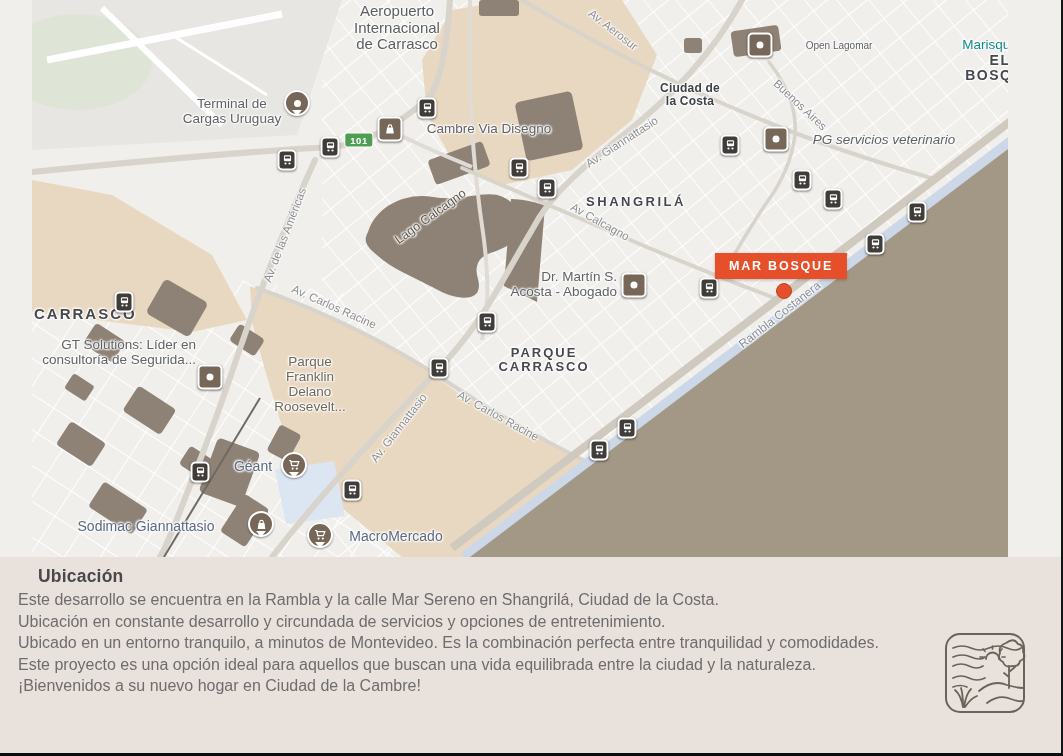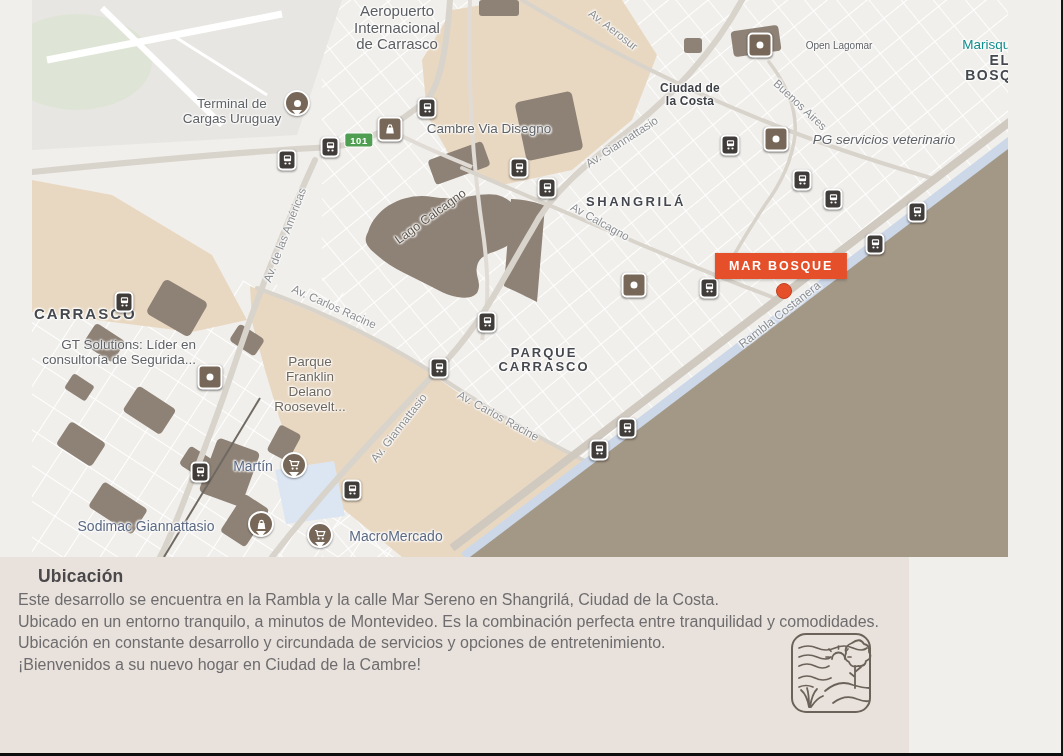--- a/index.html
+++ b/index.html
@@ -35,21 +35,21 @@
   .badge{position:absolute;transform:translate(-50%,-50%);background:#4f9e52;color:#fff;
        font-size:9.5px;font-weight:bold;padding:1px 5px;border-radius:2px;letter-spacing:.5px;
        box-shadow:0 0 0 1px #fff;}
   
   .marker-box{position:absolute;transform:translate(-50%,-50%);background:#e5502b;color:#fff;
        font-size:12.5px;font-weight:bold;letter-spacing:1.8px;padding:6px 14px;white-space:nowrap;
        box-shadow:0 1px 3px rgba(0,0,0,.25);}
   .marker-dot{position:absolute;width:14px;height:14px;border-radius:50%;background:#e5502b;
        border:1px solid #c2401f;transform:translate(-50%,-50%);}
   
-  .info{position:absolute;left:0;top:557px;width:909px;height:196px;background:#e9e2dc;
+  .info{position:absolute;left:0;top:557px;width:1063px;height:196px;background:#e9e2dc;
         color:#6e6c6e;}
   .info h2{margin:9px 0 2px 38px;font-size:17.5px;color:#4a484a;letter-spacing:.2px;}
   .info .txt{margin-left:18px;width:925px;font-size:16px;line-height:21.5px;}
   .info p{margin:0;}
   .scene{position:absolute;right:36px;top:74px;}
 </style>
 </head>
 <body>
 
 <div class="page">
@@ -144,30 +144,32 @@
     <div class="lbl street" style="left:581px;top:30px;transform:translate(-50%,-50%) rotate(38deg);">Av. Aerosur</div>
     <div class="lbl street" style="left:590px;top:142px;transform:translate(-50%,-50%) rotate(-33deg);">Av. Giannattasio</div>
     <div class="lbl street" style="left:768px;top:105px;transform:translate(-50%,-50%) rotate(43deg);">Buenos Aires</div>
     <div class="lbl street" style="left:568px;top:222px;transform:translate(-50%,-50%) rotate(29deg);">Av Calcagno</div>
     <div class="lbl water" style="left:399px;top:217px;transform:translate(-50%,-50%) rotate(-36deg);white-space:nowrap;">Lago Calcagno</div>
     <div class="lbl street" style="left:253px;top:235px;transform:translate(-50%,-50%) rotate(-69deg);">Av. de las Américas</div>
     <div class="lbl street" style="left:302px;top:307px;transform:translate(-50%,-50%) rotate(24deg);">Av. Carlos Racine</div>
     <div class="lbl street" style="left:466px;top:416px;transform:translate(-50%,-50%) rotate(29deg);">Av. Carlos Racine</div>
     <div class="lbl street" style="left:367px;top:428px;transform:translate(-50%,-50%) rotate(-52deg);">Av. Giannattasio</div>
     <div class="lbl street" style="left:748px;top:315px;font-size:12px;transform:translate(-50%,-50%) rotate(-38deg);">Rambla Costanera</div>
+    <div class="lbl" style="left:455px;top:270px;transform:none;text-align:right;width:130px;white-space:pre-line;">Dr. Martín S.
+Acosta - Abogado</div>
     <div class="lbl locality" style="left:512px;top:360px;font-size:13px;letter-spacing:2px;">PARQUE
 CARRASCO</div>
     <div class="lbl locality" style="left:2px;top:306px;transform:none;font-size:15px;letter-spacing:2px;">CARRASCO</div>
     <div class="lbl" style="left:-16px;top:338px;transform:none;text-align:right;width:180px;">GT Solutions: Líder en
 consultoría de Segurida...</div>
     <div class="lbl park" style="left:278px;top:385px;">Parque
 Franklin
 Delano
 Roosevelt...</div>
-    <div class="lbl shop" style="left:221px;top:467px;">Martín</div>
+    <div class="lbl shop" style="left:221px;top:467px;">Géant</div>
     <div class="lbl shop" style="left:114px;top:527px;white-space:nowrap;">Sodimac Giannattasio</div>
     <div class="lbl shop" style="left:364px;top:537px;white-space:nowrap;">MacroMercado</div>
 
     <div class="badge" style="left:327px;top:140px;">101</div>
 
     <div class="pin ci tail" style="left:265px;top:103px;">
         <span class="dot"></span>
       </div>
     <div class="pin sq" style="left:358px;top:129px;">
       <svg width="11" height="11" viewBox="0 0 11 11">
@@ -364,22 +366,23 @@
       </div>
 
     <div class="marker-box" style="left:749px;top:266px;">MAR BOSQUE</div>
     <div class="marker-dot" style="left:752px;top:291px;"></div>
   </div>
 
   <div class="info">
     <h2>Ubicación</h2>
     <div class="txt">
       <p>Este desarrollo se encuentra en la Rambla y la calle Mar Sereno en Shangrilá, Ciudad de la Costa.</p>
+      <p>Ubicación en constante desarrollo y circundada de servicios y opciones de entretenimiento.</p>
       <p>Ubicado en un entorno tranquilo, a minutos de Montevideo. Es la combinación perfecta entre tranquilidad y comodidades.</p>
-      <p>Ubicación en constante desarrollo y circundada de servicios y opciones de entretenimiento.</p>
+      <p>Este proyecto es una opción ideal para aquellos que buscan una vida equilibrada entre la ciudad y la naturaleza.</p>
       <p>¡Bienvenidos a su nuevo hogar en Ciudad de la Cambre!</p>
     </div>
     <div class="scene">
       <svg width="84" height="84" viewBox="0 0 84 84" fill="none" stroke="#6b6359" stroke-width="2" stroke-linecap="round">
         <rect x="3" y="3" width="78" height="78" rx="14"></rect>
         <path d="M10,17 q9,-4 18,0 t18,0 t18,0 t14,0" stroke-width="1.7"></path>
         <path d="M10,26 q9,-4 18,0 t14,0" stroke-width="1.7"></path>
         <path d="M10,35 q8,-4 16,0 t14,0" stroke-width="1.7"></path>
         <path d="M43,28 a6.5,6.5 0 0 1 13,0" stroke-width="1.8"></path>
         <path d="M49.5,15 v3 M40,18 l2,2.3 M59,18 l-2,2.3 M37,26 h3 M62,26 h-3" stroke-width="1.7"></path>

